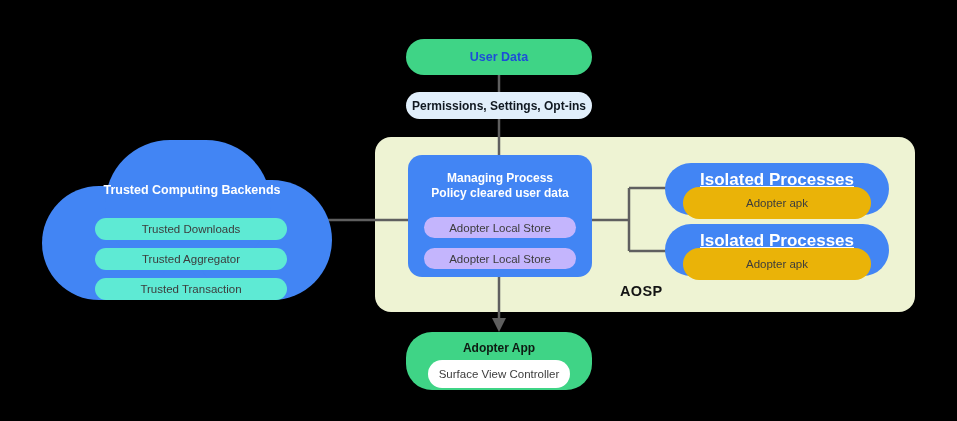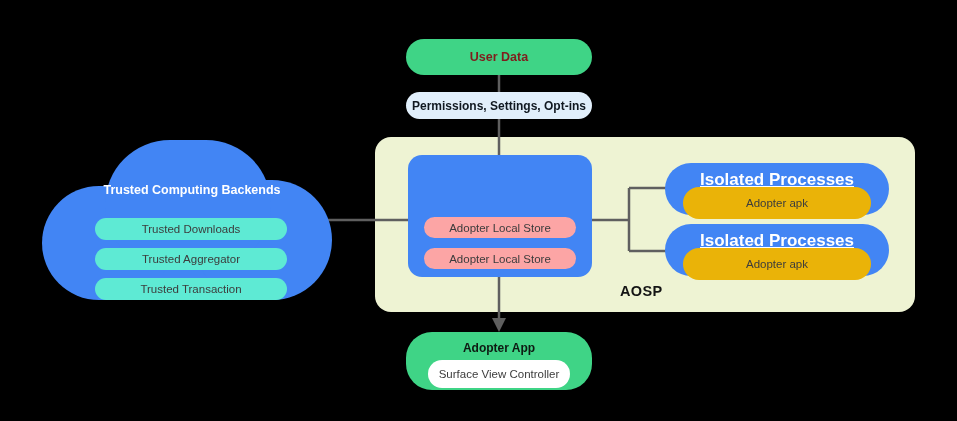--- a/index.html
+++ b/index.html
@@ -47,21 +47,21 @@
     text-align: center;
   }
 
   
   #user-data-box {
     left: 406px;
     top: 39px;
     width: 186px;
     height: 36px;
     background: #3fd486;
-    color: #7f1d1d;
+    color: #1d4ed8;
     font-size: 12.5px;
     font-weight: bold;
   }
 
   
   #permissions-box {
     left: 406px;
     top: 92px;
     width: 186px;
     height: 27px;
@@ -89,21 +89,21 @@
     font-size: 12px;
     font-weight: bold;
     line-height: 15px;
     white-space: pre-line;
   }
   .inner-white-pill {
     position: absolute;
     left: 16px;
     width: 152px;
     height: 21px;
-    background: #fca5a5;
+    background: #c4b5fd;
     color: #3c3c3c;
     font-size: 11.5px;
     font-weight: normal;
     text-align: center;
   }
   #adopter-local-store-1 { top: 62px; }
   #adopter-local-store-2 { top: 93px; }
 
   
   .isolated-card {
@@ -238,20 +238,22 @@
     <div class="pill cloud-pill" id="trusted-downloads">Trusted Downloads</div>
     <div class="pill cloud-pill" id="trusted-aggregator">Trusted Aggregator</div>
     <div class="pill cloud-pill" id="trusted-transaction">Trusted Transaction</div>
   </div>
 
   <div class="abs pill" id="user-data-box">User Data</div>
 
   <div class="abs pill" id="permissions-box">Permissions,  Settings, Opt-ins</div>
 
   <div class="abs" id="managing-process-card">
+    <div id="managing-process-title">Managing Process
+Policy cleared user data</div>
     <div class="pill inner-white-pill" id="adopter-local-store-1">Adopter Local Store</div>
     <div class="pill inner-white-pill" id="adopter-local-store-2">Adopter Local Store</div>
   </div>
 
   <div class="isolated-card" id="isolated-card-1">
     <div class="isolated-title">Isolated Processes</div>
     <div class="pill isolated-inner">Adopter apk</div>
   </div>
 
   <div class="isolated-card" id="isolated-card-2">

